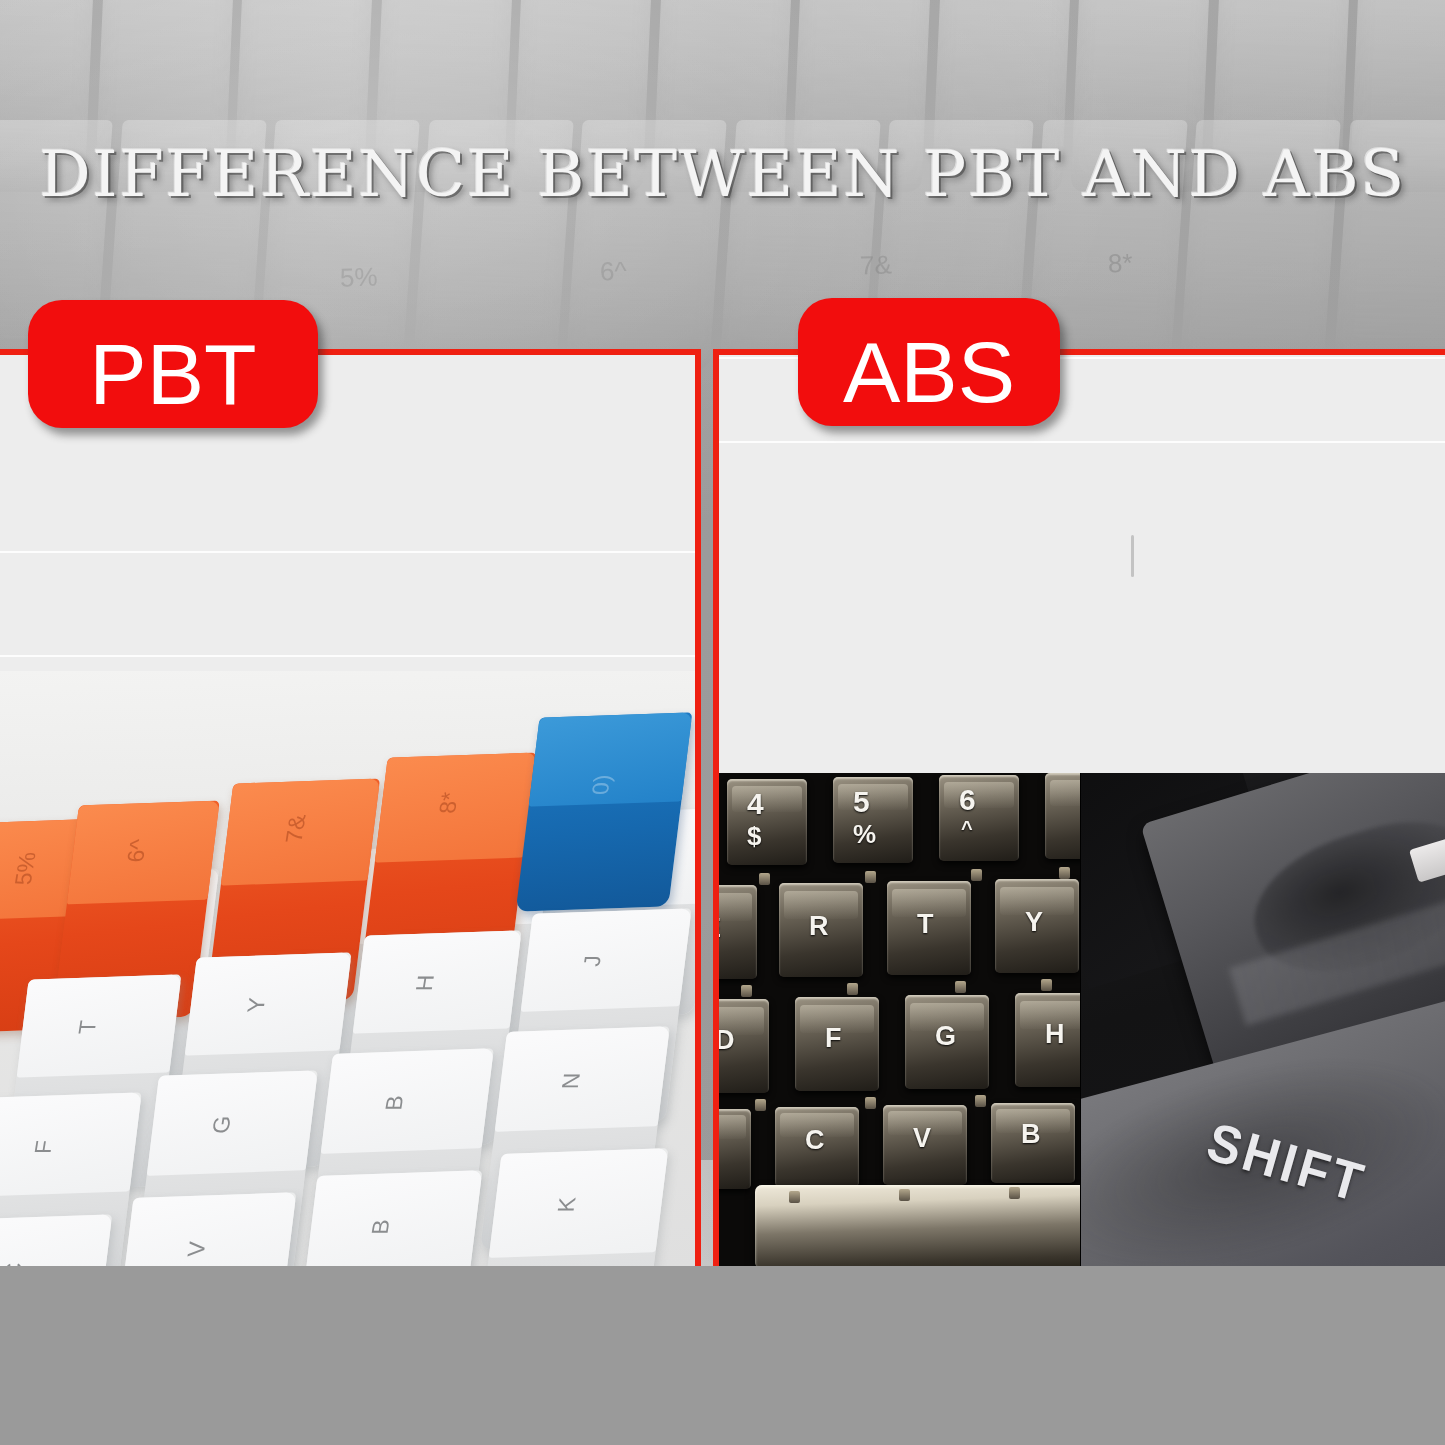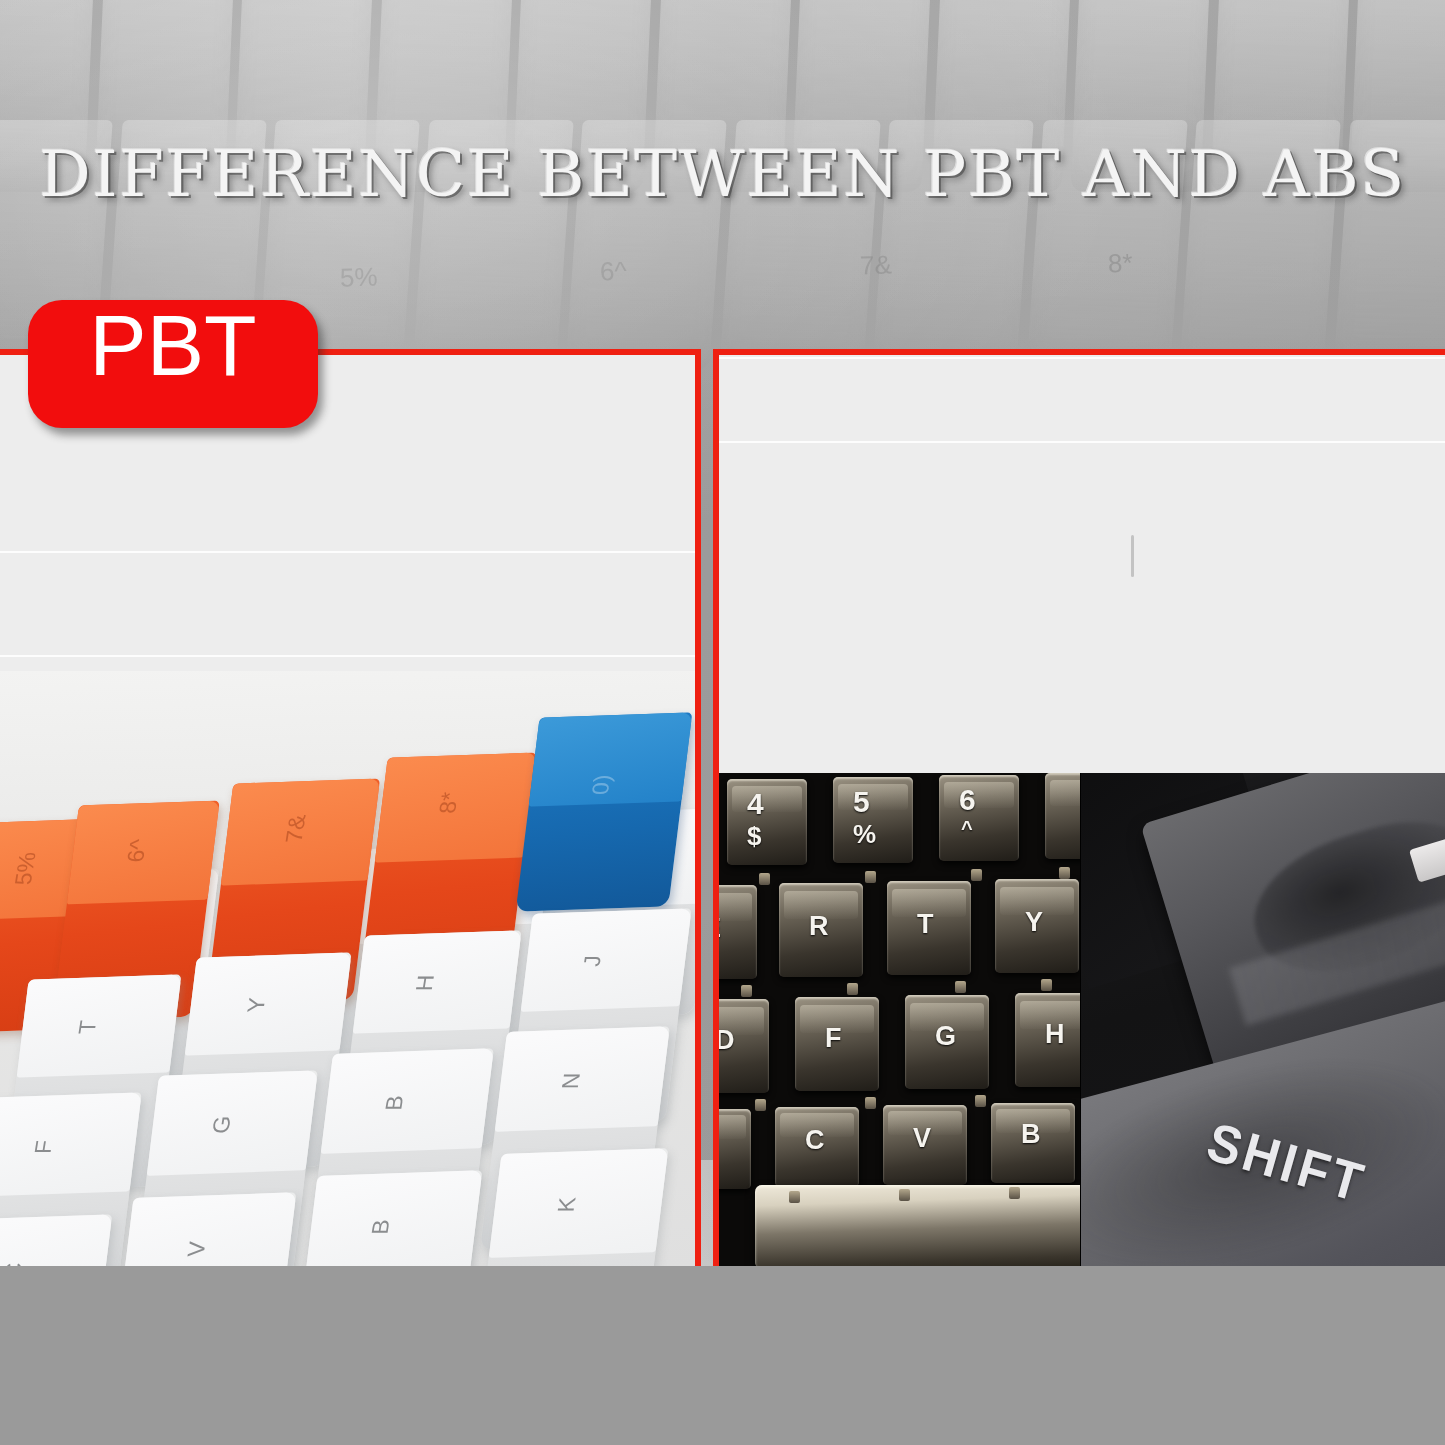--- a/index.html
+++ b/index.html
@@ -359,21 +359,21 @@
 
   
   .badge {
     position: absolute;
     background: #f20d0d;
     border-radius: 34px;
     color: #ffffff;
     font-family: "Liberation Sans", sans-serif;
     font-weight: 400;
     display: flex;
-    align-items: flex-start;
+    align-items: flex-end;
     justify-content: center;
     box-shadow: 5px 7px 9px rgba(35,35,35,0.45);
     z-index: 20;
   }
   #badge-pbt {
     left: 28px;
     top: 300px;
     width: 290px;
     height: 128px;
     font-size: 86px;
@@ -630,14 +630,17 @@
         <div class="sk-lower"></div>
         <div class="sk-lower-smudge"></div>
         <div id="shift-label">SHIFT</div>
       </div>
     </div>
   </div>
 
   <div id="badge-pbt" class="badge">
     <span>PBT</span>
   </div>
+  <div id="badge-abs" class="badge">
+    <span>ABS</span>
+  </div>
 
 </div>
 
 </body></html>

